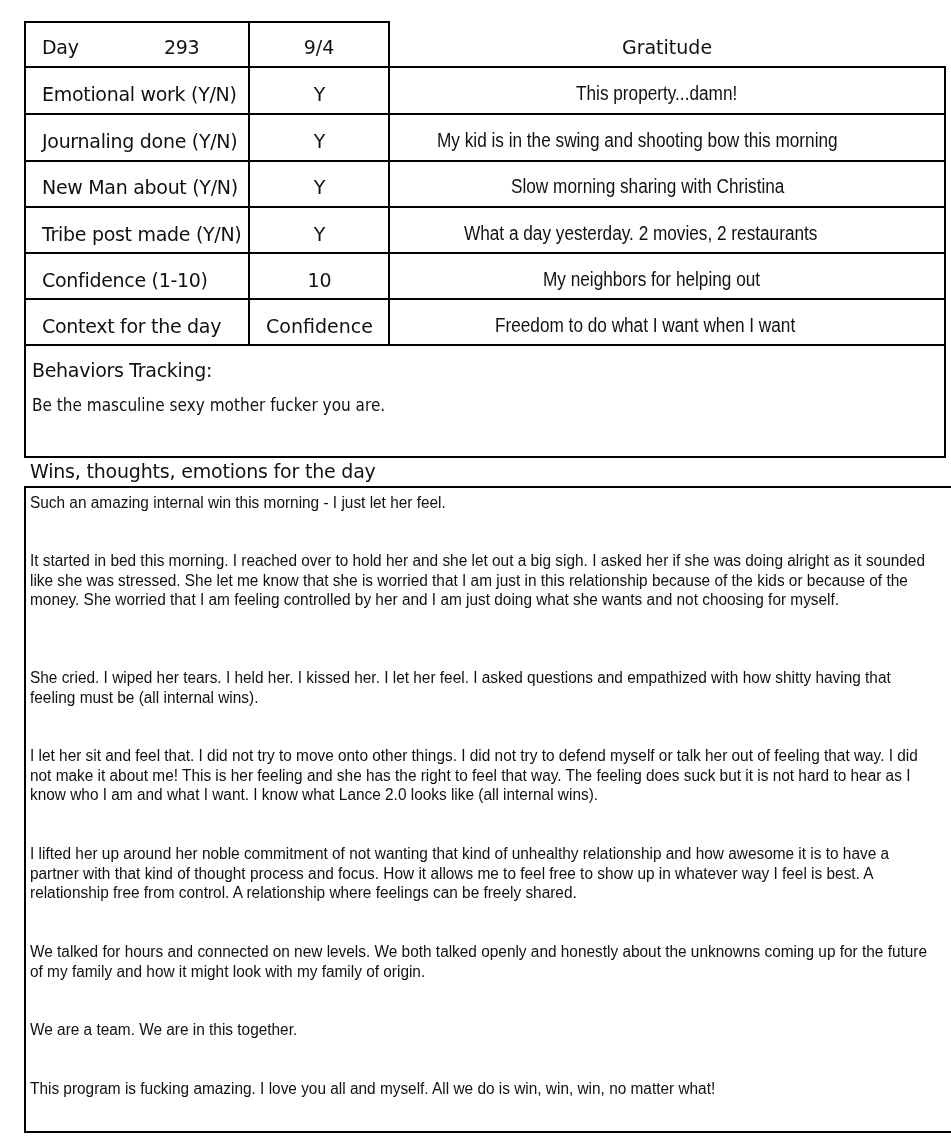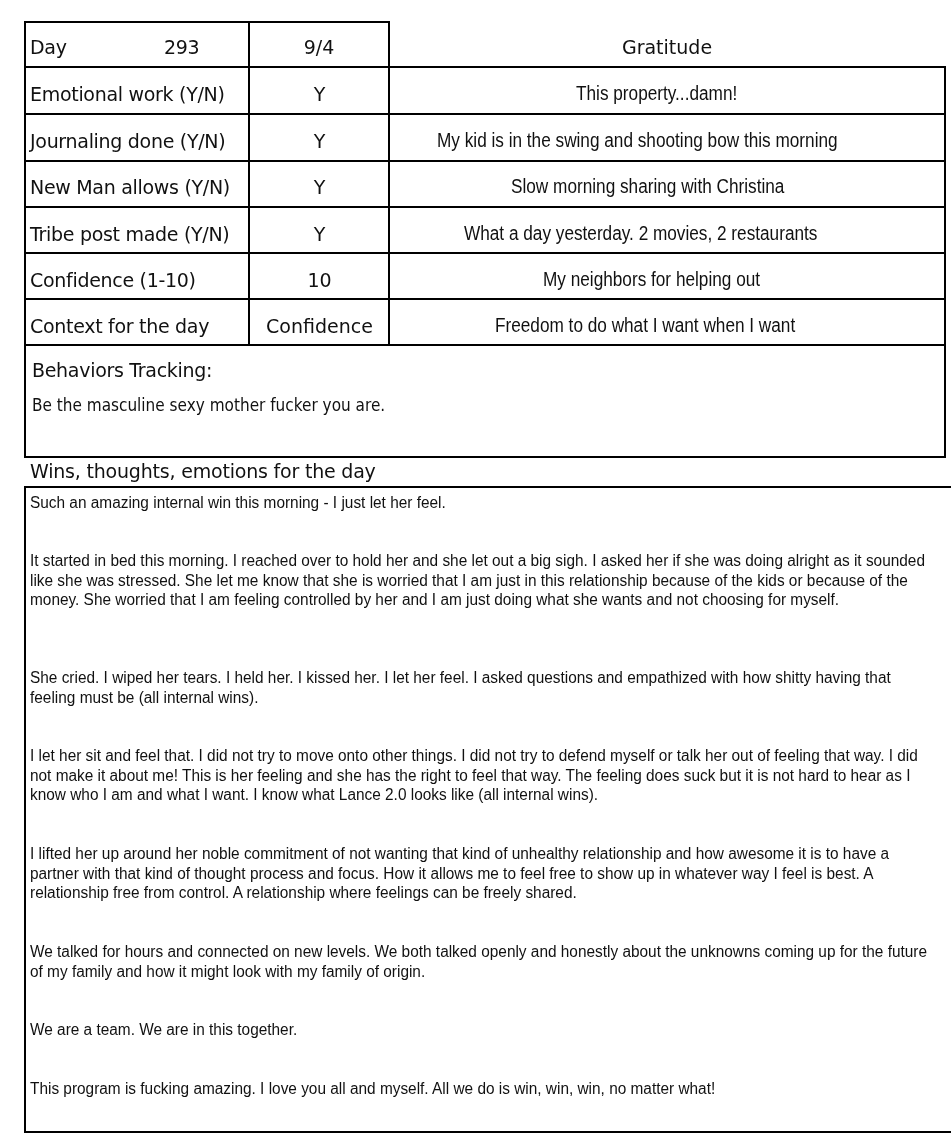--- a/index.html
+++ b/index.html
@@ -4,21 +4,21 @@
 <style>
   html, body { margin: 0; padding: 0; background: #ffffff; }
   body { width: 951px; height: 1144px; position: relative; overflow: hidden; color: #111; }
   .sans { font-family: "DejaVu Sans", sans-serif; }
   .cond { font-family: "Liberation Sans", sans-serif; }
 
   
   .tracker { position: absolute; left: 24px; top: 21px; width: 922px; }
   .row { position: absolute; left: 0; height: 46px; box-sizing: border-box; }
   .cell { position: absolute; top: 0; height: 100%; box-sizing: border-box; display: flex; align-items: flex-end; padding-bottom: 9px; white-space: nowrap; }
-  .c-label { left: 0; width: 225px; border-left: 2px solid #000; padding-left: 4px; font-size: 19px; letter-spacing: -0.3px; }
+  .c-label { left: 0; width: 225px; border-left: 2px solid #000; padding-left: 16px; font-size: 19px; letter-spacing: -0.3px; }
   .c-val { left: 224px; width: 141px; border-left: 2px solid #000; justify-content: center; font-size: 19px; }
   .c-grat { left: 364px; width: 558px; border-left: 2px solid #000; border-right: 2px solid #000; padding-left: 5px; font-size: 20px; transform-origin: left; justify-content: center; }
   .grat-text { display: inline-block; transform: scaleX(0.86); transform-origin: left bottom; }
 
   .hdr-row { top: 0; height: 46px; }
   .hdr-row .c-label { border-top: 2px solid #000; }
   .hdr-row .c-val { border-top: 2px solid #000; border-right: 2px solid #000; width: 142px; }
   .hdr-row .c-grat { border: none; justify-content: center; padding-left: 0; font-size: 19px; }
   .day-num { position: absolute; left: 138px; bottom: 9px; }
 
@@ -62,21 +62,21 @@
   <div class="row" style="top:94px; width:922px;">
     <div class="cell c-label sans">Journaling done (Y/N)</div>
     <div class="cell c-val sans">Y</div>
     <div class="cell c-grat cond">
         <span class="grat-text">My kid is in the swing and shooting bow this morning</span>
       </div>
   </div>
   <div class="hline" style="top:139px; width:922px;"></div>
 
   <div class="row" style="top:140px; width:922px;">
-    <div class="cell c-label sans">New Man allows (Y/N)</div>
+    <div class="cell c-label sans">New Man about (Y/N)</div>
     <div class="cell c-val sans">Y</div>
     <div class="cell c-grat cond">
         <span class="grat-text">Slow morning sharing with Christina</span>
       </div>
   </div>
   <div class="hline" style="top:185px; width:922px;"></div>
 
   <div class="row" style="top:187px; width:922px;">
     <div class="cell c-label sans">Tribe post made (Y/N)</div>
     <div class="cell c-val sans">Y</div>

